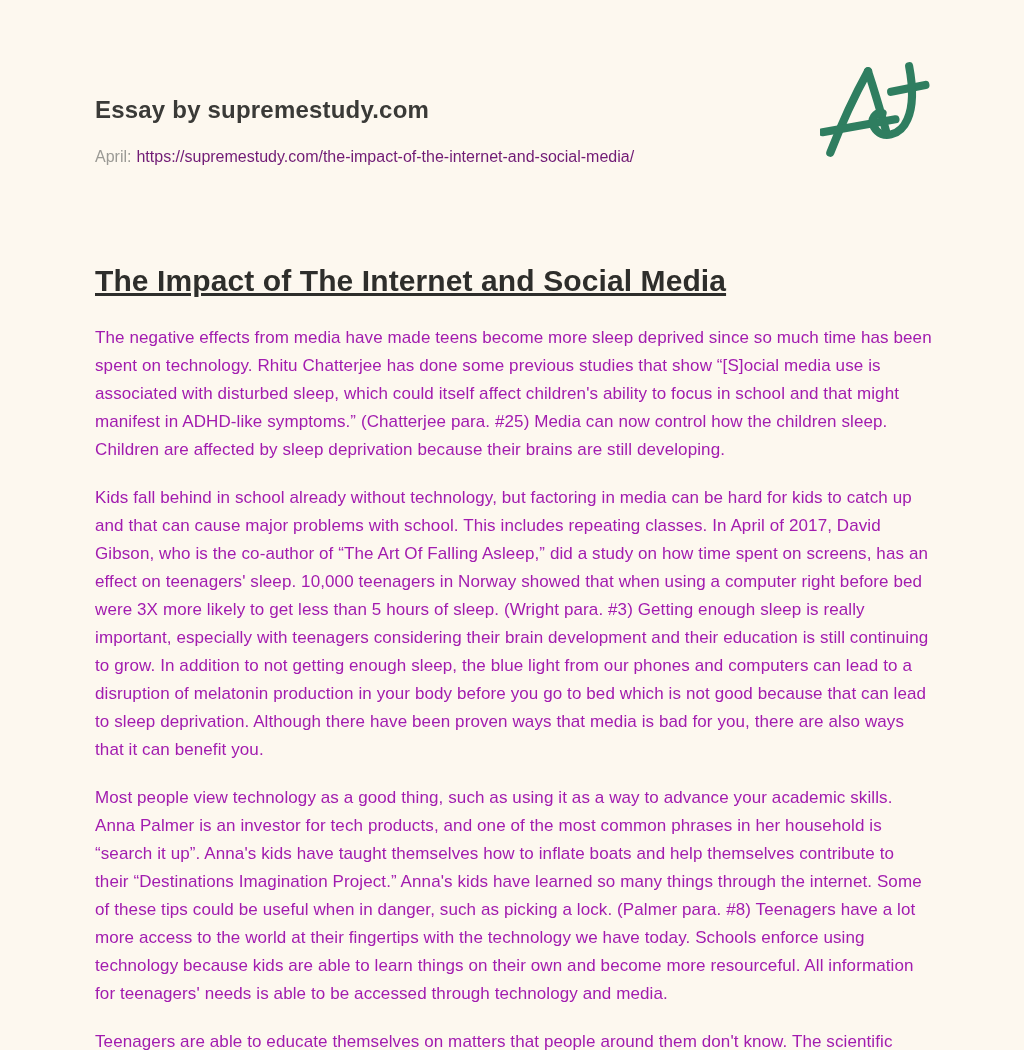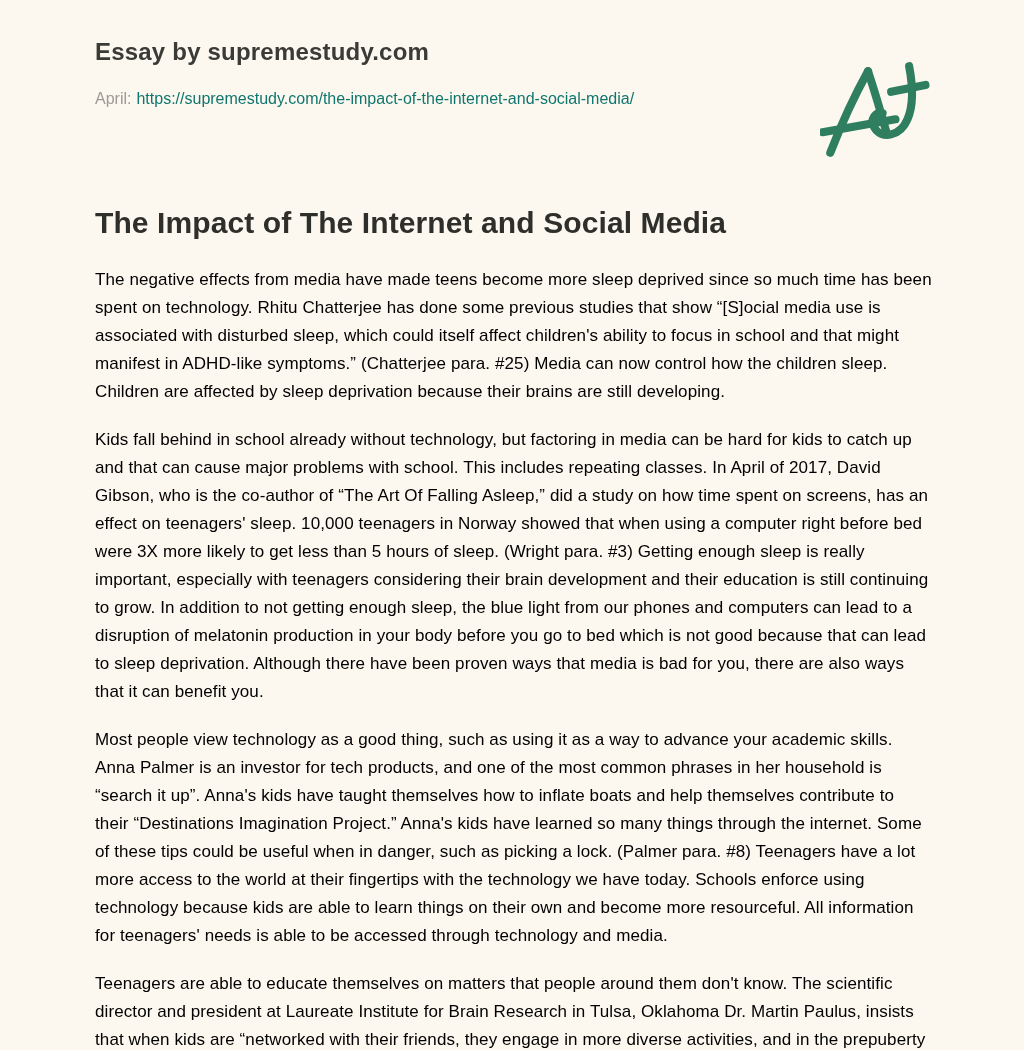--- a/index.html
+++ b/index.html
@@ -6,59 +6,60 @@
     margin: 0;
     padding: 0;
     background: #fdf8ef;
     font-family: "Liberation Sans", sans-serif;
   }
   .page {
     position: relative;
     width: 1024px;
     height: 1050px;
     box-sizing: border-box;
-    padding: 38px 92px 0 95px;
+    padding: 96px 92px 0 95px;
     background: #fdf8ef;
     overflow: hidden;
   }
   .site-title {
     font-size: 24px;
     font-weight: 700;
     color: #3a3a37;
     margin: 0 0 24px 0;
     letter-spacing: 0.2px;
   }
   .source-line {
     font-size: 16px;
     margin: 0;
     color: #9b9a95;
   }
   .source-link {
-    color: #0f766e;
+    color: #701a75;
     text-decoration: none;
     margin-left: 5px;
   }
   .logo {
     position: absolute;
     top: 56px;
     right: 84px;
     width: 120px;
     height: 112px;
   }
   .essay-title {
     font-size: 30px;
     font-weight: 700;
     color: #2e2e2b;
     margin: 98px 0 26px 0;
     letter-spacing: 0.1px;
+    text-decoration: underline;
   }
   .para {
     font-size: 17px;
     line-height: 28px;
-    color: #000000;
+    color: #a21caf;
     margin: 0 0 20px 0;
     letter-spacing: 0.1px;
   }
 </style>
 </head>
 <body>
 
 <div class="page">
 
   <div>

